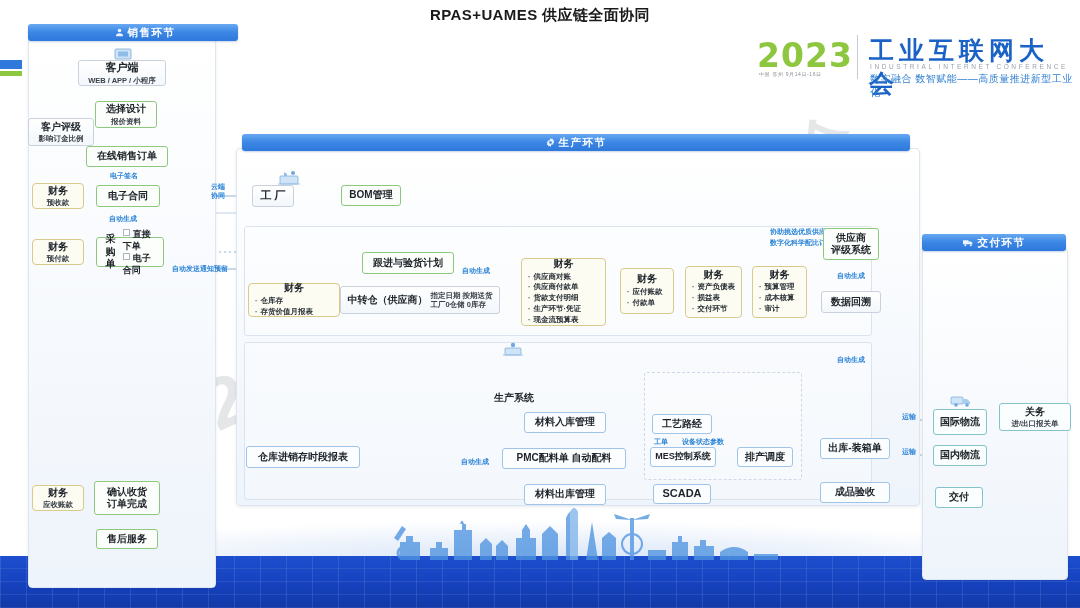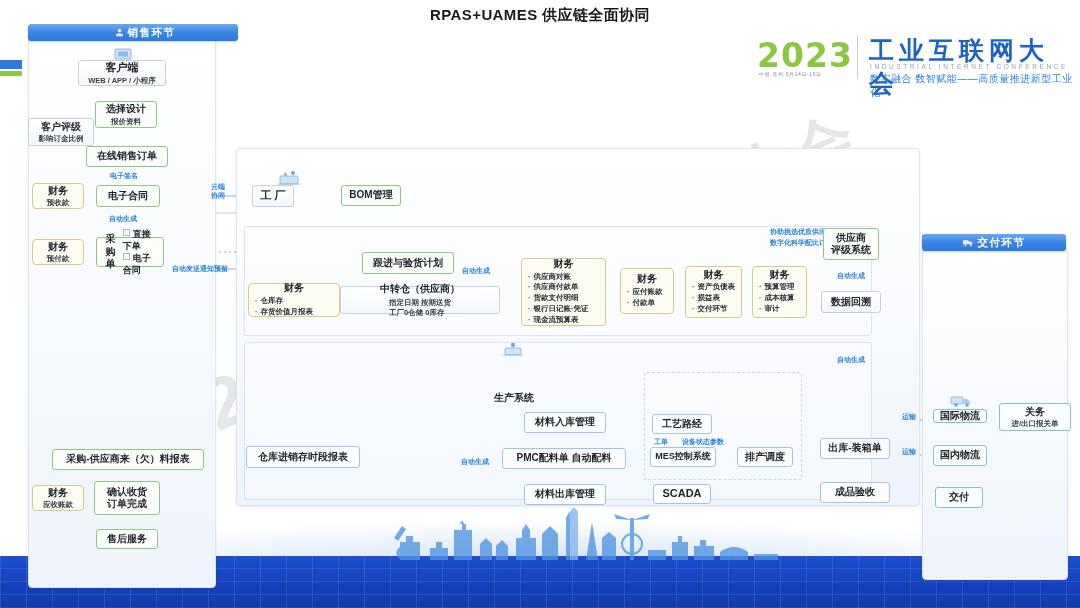--- a/index.html
+++ b/index.html
@@ -303,39 +303,44 @@
   <div class="node n-green" style="left:96px;top:237px;width:68px;height:30px;flex-direction:row;gap:3px;">
     <div style="font-size:10px;">采购单</div>
     <div class="rowlist">
       <div>直接下单</div>
       <div>电子合同</div>
     </div>
   </div>
 
   <div class="elabel" style="left:172px;top:265px;width:80px;text-align:left;">自动发送通知预留</div>
 
-  <div class="node n-green" style="left:52px;top:449px;width:152px;height:21px;">
-    <div>采购-供应商来（欠）料报表</div>
-  </div>
 
   <div class="node n-cream" style="left:32px;top:485px;width:52px;height:26px;">
     <div>财务</div>
     <div class="sub">应收账款</div>
   </div>
 
   <div class="node n-green" style="left:94px;top:481px;width:66px;height:34px;">
     <div>确认收货</div>
     <div>订单完成</div>
   </div>
 
   <div class="node n-green" style="left:96px;top:529px;width:62px;height:20px;">
     <div>售后服务</div>
   </div>
 
   <div class="panel" style="left:236px;top:148px;width:682px;height:356px;"></div>
+  <div class="phead" style="left:242px;top:134px;width:668px;">
+    <span class="hicon">
+      <svg width="9" height="9" viewBox="0 0 12 12">
+          <path d="M6 0 l1.1 1.4 1.8 -.5 .4 1.8 1.7 .7 -.9 1.6 .9 1.6 -1.7 .7 -.4 1.8 -1.8 -.5 L6 12 4.9 10.6 3.1 11.1 2.7 9.3 1 8.6 1.9 7 1 5.4 2.7 4.7 3.1 2.9 4.9 3.4 z" fill="#eaf3ff"></path>
+          <circle cx="6" cy="6" r="1.8" fill="#3b86e4"></circle>
+        </svg>
+    </span><span>生产环节</span>
+  </div>
 
   <div class="grp-solid" style="left:244px;top:226px;width:626px;height:108px;"></div>
   <div class="grp-solid" style="left:244px;top:342px;width:626px;height:156px;"></div>
   <div class="grp" style="left:644px;top:372px;width:156px;height:106px;"></div>
 
   <div class="devicon" style="left:276px;top:170px;">
     <svg width="26" height="16" viewBox="0 0 26 16">
       <rect x="4" y="6" width="18" height="8" rx="1" fill="#cfe4f7" stroke="#7aa8d4" stroke-width=".7"></rect>
       <path d="M8 6 L8 2 L11 4 L11 6 Z" fill="#8fbde8"></path>
       <circle cx="17" cy="3" r="2" fill="#6fa9df"></circle>
@@ -350,21 +355,21 @@
 
   <div class="node n-green" style="left:341px;top:185px;width:60px;height:21px;">
     <div>BOM管理</div>
   </div>
 
   <div class="node n-green" style="left:362px;top:252px;width:92px;height:22px;">
     <div>跟进与验货计划</div>
   </div>
   <div class="elabel" style="left:453px;top:267px;width:46px;">自动生成</div>
 
-  <div class="node n-gray" style="left:340px;top:286px;width:160px;height:28px;flex-direction:column;gap:3px;">
+  <div class="node n-gray" style="left:340px;top:286px;width:160px;height:28px;flex-direction:row;gap:3px;">
     <div style="font-size:10px;white-space:nowrap;">中转仓（供应商）</div>
     <div style="text-align:left;">
       <div class="sub" style="margin:0;">指定日期 按期送货</div>
       <div class="sub" style="margin:0;">工厂0仓储 0库存</div>
     </div>
   </div>
 
   <div class="node n-cream" style="left:248px;top:283px;width:92px;height:34px;align-items:stretch;">
     <div style="text-align:center;">财务</div>
     <ul>
@@ -372,21 +377,21 @@
       <li>存货价值月报表</li>
     </ul>
   </div>
 
   <div class="node n-cream" style="left:521px;top:258px;width:85px;height:68px;align-items:stretch;">
     <div style="text-align:center;">财务</div>
     <ul>
       <li>供应商对账</li>
       <li>供应商付款单</li>
       <li>货款支付明细</li>
-      <li>银行日记账·凭证</li>
+      <li>生产环节·凭证</li>
       <li>现金流预算表</li>
     </ul>
   </div>
 
   <div class="node n-cream" style="left:620px;top:268px;width:54px;height:46px;align-items:stretch;">
     <div style="text-align:center;">财务</div>
     <ul>
       <li>应付账款</li>
       <li>付款单</li>
     </ul>
@@ -489,21 +494,21 @@
       <rect x="3" y="5" width="12" height="7" rx="1" fill="#cfe4f7" stroke="#7aa8d4" stroke-width=".7"></rect>
       <path d="M15 7 h4 l3 3 v2 h-7 z" fill="#a9cdee"></path>
       <circle cx="8" cy="13" r="1.8" fill="#6fa9df"></circle>
         <circle cx="19" cy="13" r="1.8" fill="#6fa9df"></circle>
     </svg>
   </div>
 
   <div class="elabel" style="left:897px;top:413px;width:24px;">运输</div>
   <div class="elabel" style="left:897px;top:448px;width:24px;">运输</div>
 
-  <div class="node n-teal" style="left:933px;top:409px;width:54px;height:14px;">
+  <div class="node n-teal" style="left:933px;top:409px;width:54px;height:26px;">
     <div>国际物流</div>
   </div>
   <div class="node n-teal" style="left:999px;top:403px;width:72px;height:28px;">
     <div>关务</div>
     <div class="sub">进/出口报关单</div>
   </div>
   <div class="node n-teal" style="left:933px;top:445px;width:54px;height:21px;">
     <div>国内物流</div>
   </div>
   <div class="node n-teal" style="left:935px;top:487px;width:48px;height:21px;">

